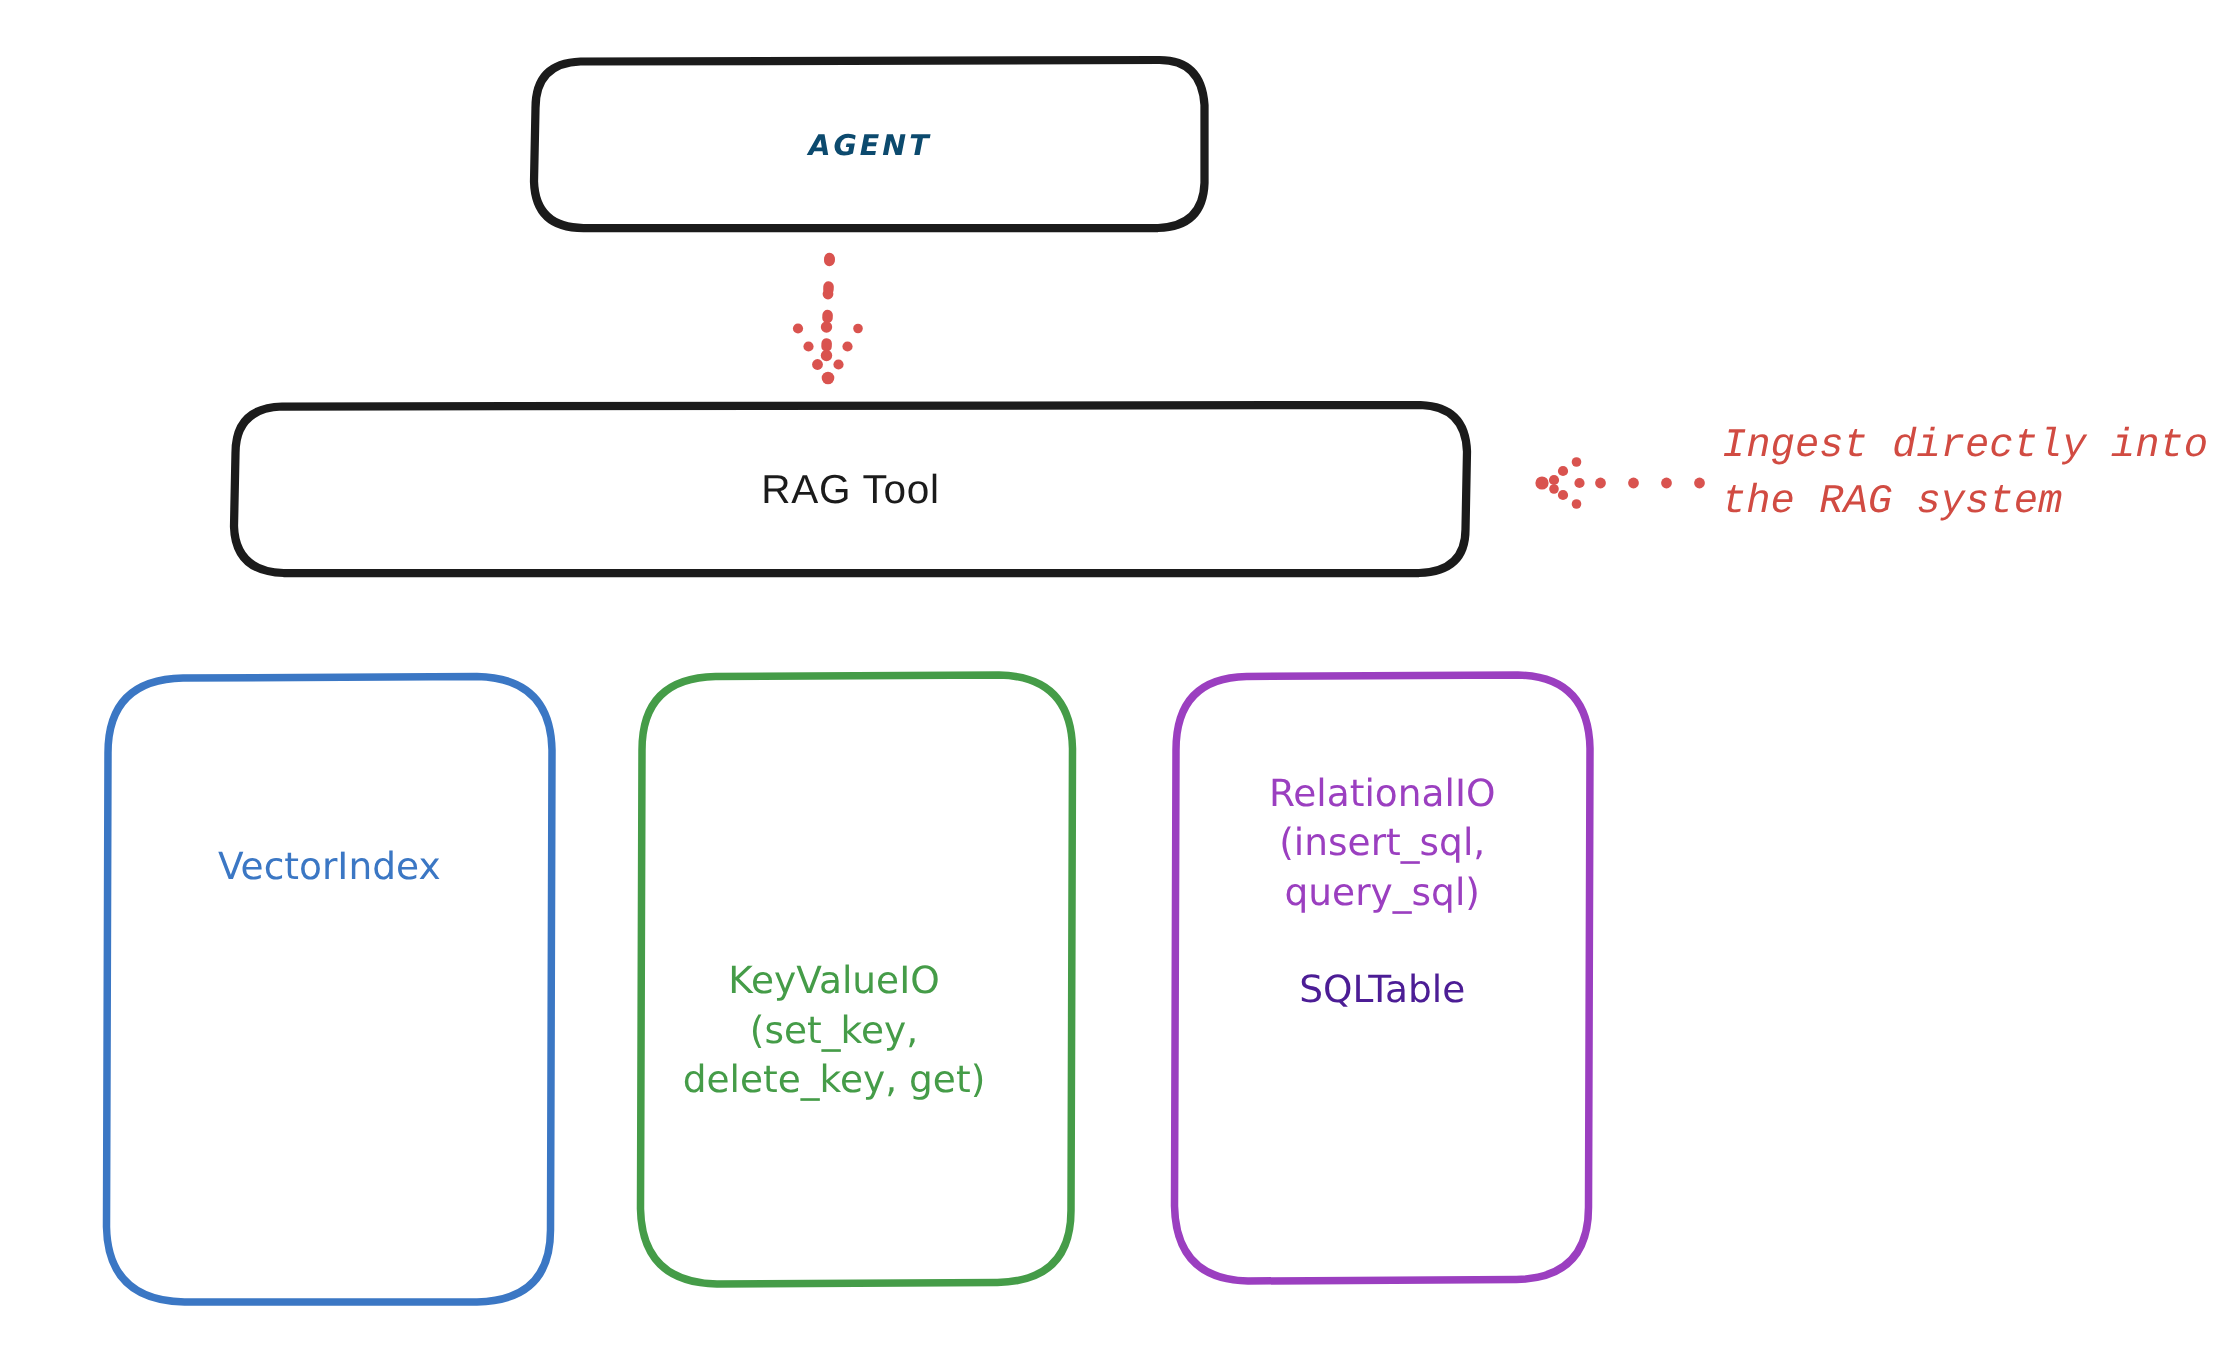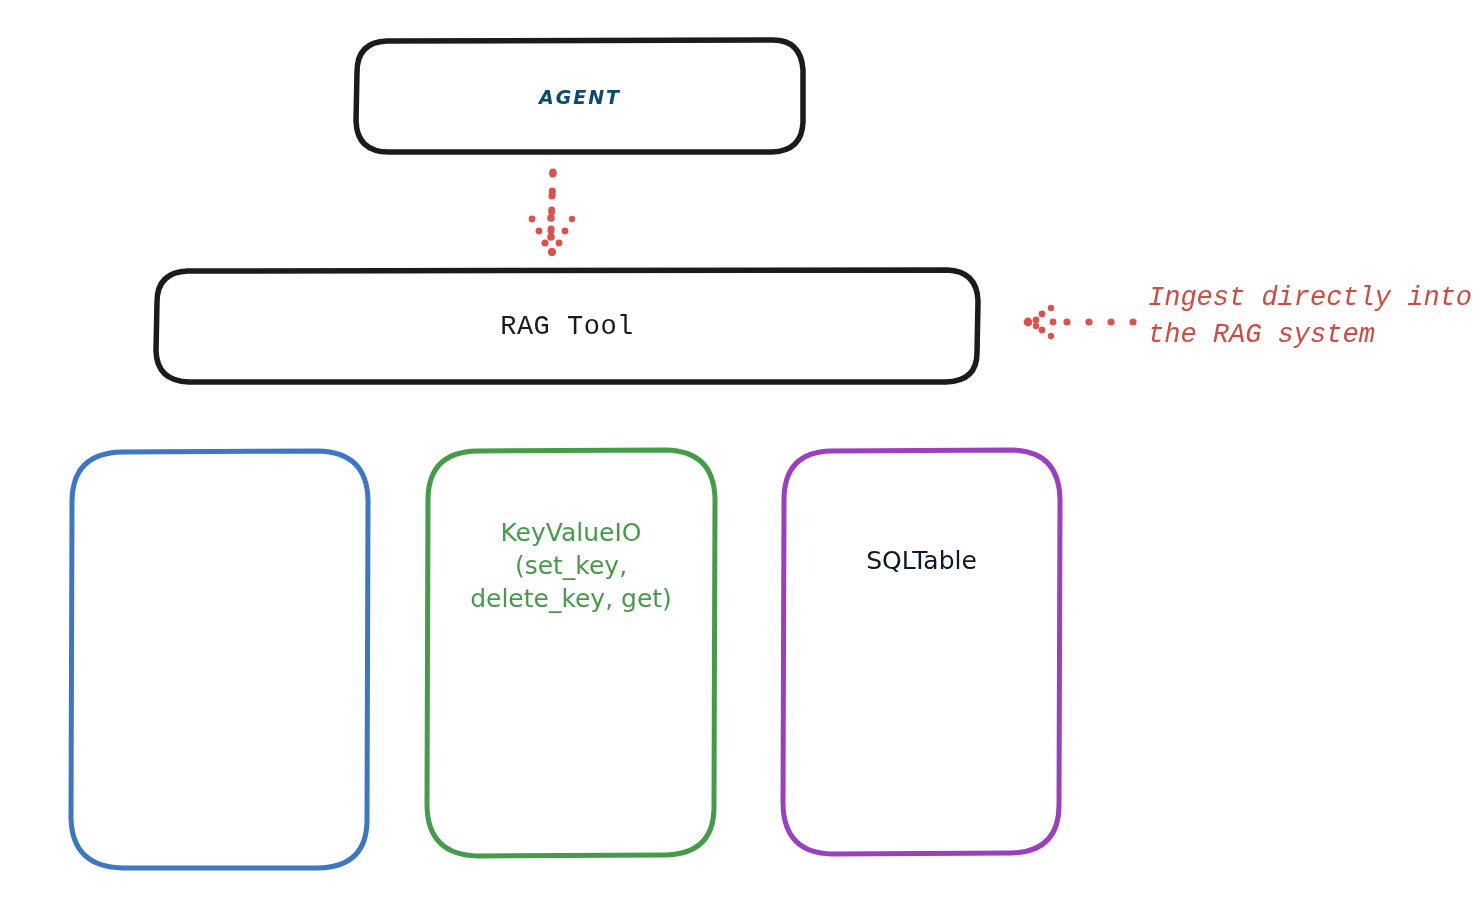--- a/index.html
+++ b/index.html
@@ -46,37 +46,37 @@
     letter-spacing: 2px;
     color: #0c4a6e;
   }
 
   
   #rag-tool-node {
     left: 156px; top: 270px;
     width: 822px; height: 113px;
   }
   #rag-tool-node .node-label {
-    font-family: Liberation Mono, monospace;
+    font-family: Liberation Sans, sans-serif;
     font-size: 27px;
     color: #1b1b1b;
     letter-spacing: 0.5px;
   }
 
   
   #vector-io-node {
     left: 71px; top: 451px;
     width: 297px; height: 418px;
     align-items: flex-start;
     padding-top: 78px;
   }
   #key-value-io-node {
-    left: 427px; top: 450px;
+    left: 412px; top: 450px;
     width: 288px; height: 406px;
-    align-items: flex-start;
+    align-items: center;
     padding-top: 66px;
   }
   #relational-io-node {
     left: 783px; top: 450px;
     width: 277px; height: 404px;
     align-items: flex-start;
     padding-top: 62px;
   }
   .io-label {
     font-family: "DejaVu Sans", sans-serif;
@@ -88,21 +88,21 @@
   #key-value-io-node .io-label { color: #459c48; }
   #relational-io-node .io-label { color: #9b3fc0; }
 
   .io-index {
     margin-top: 34px;
     font-family: "DejaVu Sans", sans-serif;
     font-size: 25px;
   }
   #vector-io-node .io-index { color: #3b77c4; }
   #key-value-io-node .io-index { color: #459c48; }
-  #relational-io-node .io-index { color: #0f172a; }
+  #relational-io-node .io-index { color: #4c1d95; }
 
   
   #ingest-annotation {
     position: absolute;
     left: 1148px; top: 280px;
     width: 330px;
     color: #d14b42;
     font-family: Liberation Mono, monospace;
     font-style: italic;
     font-size: 27px;
@@ -167,31 +167,35 @@
 <div class="node" id="agent-node">
   <span class="node-label">AGENT</span>
 </div>
 
 <div class="node" id="rag-tool-node">
   <span class="node-label">RAG Tool</span>
 </div>
 
 <div class="node" id="vector-io-node">
   <div>
+    <div class="io-index">VectorIndex</div>
   </div>
 </div>
 
 <div class="node" id="key-value-io-node">
   <div>
     <span class="io-label">KeyValueIO
 (set_key,
 delete_key, get)</span>
   </div>
 </div>
 
 <div class="node" id="relational-io-node">
   <div>
+    <span class="io-label">RelationalIO
+(insert_sql,
+query_sql)</span>
     <div class="io-index">SQLTable</div>
   </div>
 </div>
 
 <div id="ingest-annotation">Ingest directly into
 the RAG system</div>
 
 </body></html>

